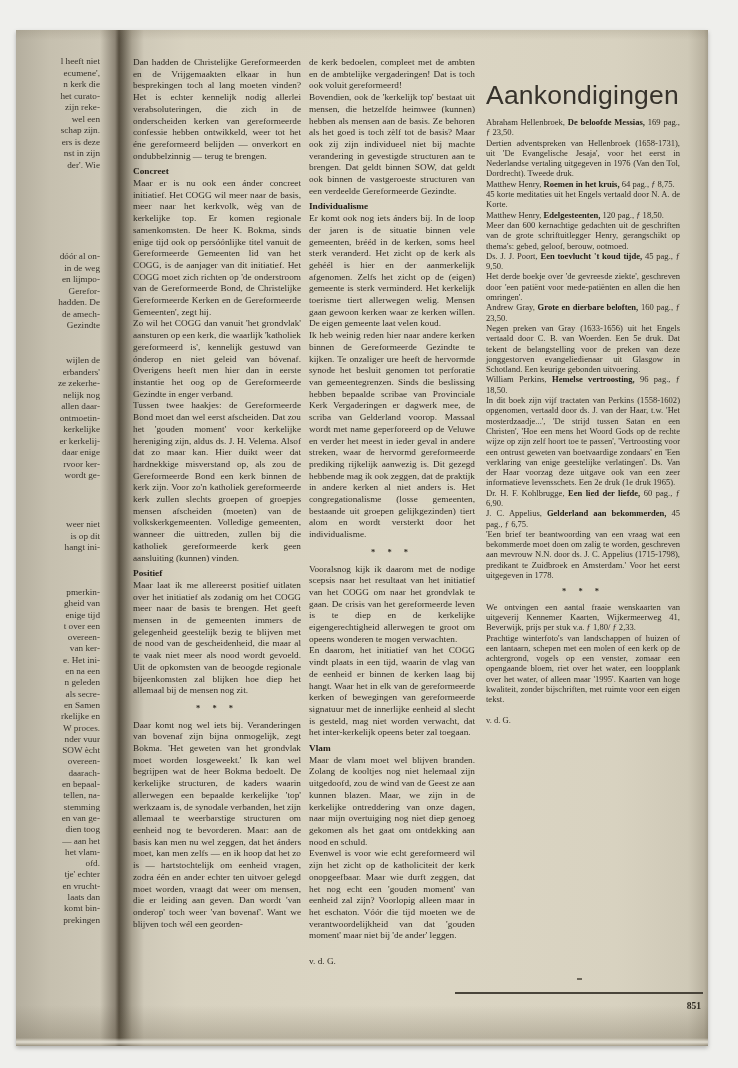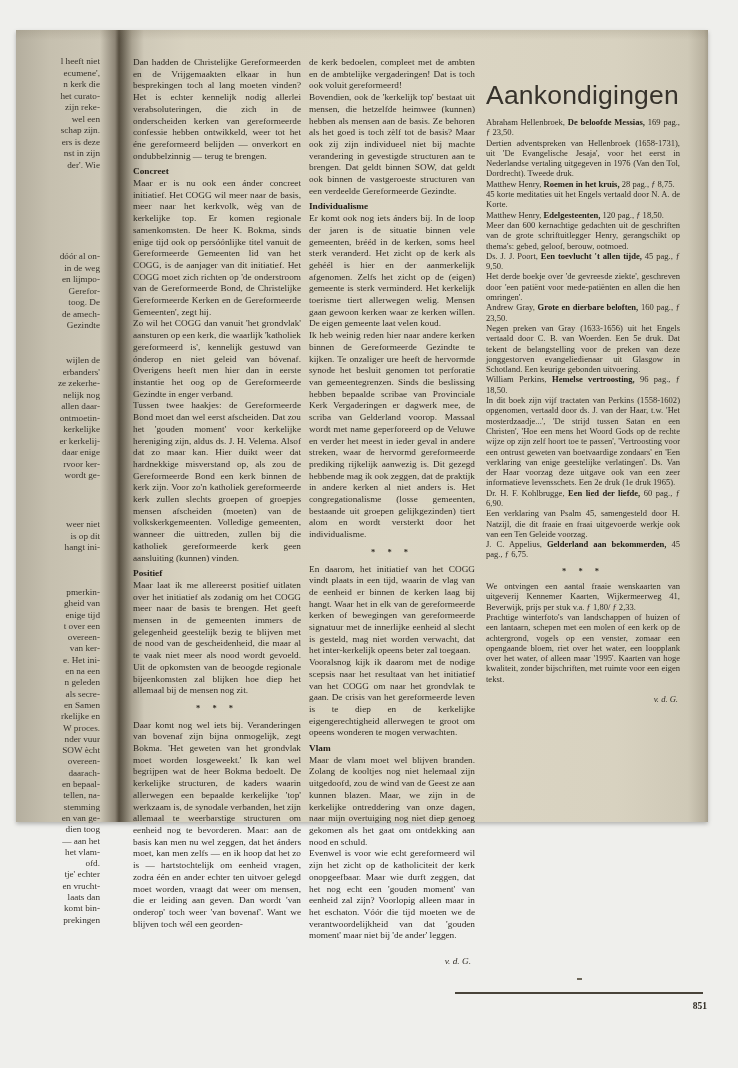--- a/index.html
+++ b/index.html
@@ -2,21 +2,21 @@
 <html><head>
 <meta charset="utf-8">
 <style>
   html,body{margin:0;padding:0;}
   body{
     width:738px;height:1068px;overflow:hidden;position:relative;
     background:#efefec;
     font-family:"Liberation Serif","DejaVu Serif",serif;
   }
   .book{
-    position:absolute;left:16px;top:30px;width:692px;height:792px;
+    position:absolute;left:16px;top:30px;width:692px;height:1016px;
     background:
       linear-gradient(to bottom, rgba(120,110,90,0.18) 0px, rgba(0,0,0,0) 10px),
       linear-gradient(to bottom, rgba(0,0,0,0) 975px, rgba(96,86,66,0.28) 1008px, rgba(230,226,214,0.9) 1012px, rgba(120,110,90,0.5) 1016px),
       linear-gradient(to right,
         #b4ae9e 0px, #c6c0af 34px, #cdc7b6 84px, #8d8576 99px,
         #554d3f 103px, #6e6758 107px, #aaa392 116px, #cfc9b8 128px,
         #d8d2c0 170px, #dcd6c4 380px, #d8d2c0 600px, #cfc9b7 672px,
         #b9b2a0 688px, #a59e8c 692px);
     box-shadow:0 2px 4px rgba(0,0,0,0.25);
   }
@@ -34,32 +34,32 @@
   .g6{top:914px;}
   
   .col{position:absolute;color:#2e2a23;}
   .bodytext{font-size:9.25px;line-height:11.7px;text-align:justify;}
   .col p{margin:0;}
   .col1{left:117px;top:27px;width:168px;}
   .col2{left:293px;top:27px;width:166px;}
   .col3{left:470px;top:51px;width:194px;font-size:8.55px;line-height:10.3px;text-align:justify;}
   .subhead{font-weight:bold;margin-top:4px !important;color:#211d17;}
   .sep{text-align:center;letter-spacing:5px;margin:6px 0 5px 0 !important;font-weight:bold;font-size:8.5px;}
-  .sig{text-align:right;margin-top:14px !important;padding-right:4px;font-style:italic;}
+  .sig{margin-top:14px !important;padding-right:4px;}
   .ann-title{
     font-family:"Liberation Sans","DejaVu Sans",sans-serif;
     font-size:26.5px;line-height:29px;font-weight:400;letter-spacing:0.2px;
     color:#36322b;margin:0 0 7px 0;
   }
   .book-entry p{margin:0;}
   .btitle{font-weight:bold;color:#242019;}
   .col3 .sig{margin-top:10px !important;padding-right:2px;}
   
   .bottom-rule{position:absolute;left:439px;top:962px;width:248px;height:2px;background:#49443a;}
-  .pagenum{position:absolute;right:1px;top:971px;font-size:9.5px;font-weight:bold;color:#2c2820;}
+  .pagenum{position:absolute;right:7px;top:971px;font-size:9.5px;font-weight:bold;color:#2c2820;}
   .speck{position:absolute;left:561px;top:948px;width:5px;height:2px;background:#6d675a;}
 </style>
 </head>
 <body>
 
 <div class="book">
 
   <div class="frag g1">
 
   <div class="fline">l heeft niet</div>
@@ -72,21 +72,21 @@
       <div class="fline">ers is deze</div>
       <div class="fline">nst in zijn</div>
       <div class="fline">der'. Wie</div>
     </div>
   <div class="frag g2">
 
   <div class="fline">dóór al on-</div>
       <div class="fline">in de weg</div>
       <div class="fline">en lijmpo-</div>
       <div class="fline">Gerefor-</div>
-      <div class="fline">toog. De</div>
+      <div class="fline">hadden. De</div>
       <div class="fline">de amech-</div>
       <div class="fline">Gezindte</div>
     </div>
   <div class="frag g3">
 
   <div class="fline">wijlen de</div>
       <div class="fline">erbanders'</div>
       <div class="fline">ze zekerhe-</div>
       <div class="fline">nelijk nog</div>
       <div class="fline">allen daar-</div>
@@ -149,56 +149,56 @@
     <p>Daar komt nog wel iets bij. Veranderingen van bovenaf zijn bijna onmogelijk, zegt Bokma. 'Het geweten van het grondvlak moet worden losgeweekt.' Ik kan wel begrijpen wat de heer Bokma bedoelt. De kerkelijke structuren, de kaders waarin allerwegen een bepaalde kerkelijke 'top' werkzaam is, de synodale verbanden, het zijn allemaal te weerbarstige structuren om eenheid nog te bevorderen. Maar: aan de basis kan men nu wel zeggen, dat het ánders moet, kan men zelfs — en ik hoop dat het zo is — hartstochtelijk om eenheid vragen, zodra één en ander echter ten uitvoer gelegd moet worden, vraagt dat weer om mensen, die er leiding aan geven. Dan wordt 'van onderop' toch weer 'van bovenaf'. Want we blijven toch wél een georden-</p>
   </div>
 
   <div class="col col2 bodytext">
     <p>de kerk bedoelen, compleet met de ambten en de ambtelijke vergaderingen! Dat is toch ook voluit gereformeerd!</p>
     <p>Bovendien, ook de 'kerkelijk top' bestaat uit mensen, die hetzelfde heimwee (kunnen) hebben als mensen aan de basis. Ze behoren als het goed is toch zèlf tot de basis? Maar ook zij zijn individueel niet bij machte verandering in gevestigde structuren aan te brengen. Dat geldt binnen SOW, dat geldt ook binnen de vastgeroeste structuren van een verdeelde Gereformeerde Gezindte.</p>
     <p class="subhead">Individualisme</p>
     <p>Er komt ook nog iets ánders bij. In de loop der jaren is de situatie binnen vele gemeenten, brééd in de kerken, soms heel sterk veranderd. Het zicht op de kerk als gehéél is hier en der aanmerkelijk afgenomen. Zelfs het zicht op de (eigen) gemeente is sterk verminderd. Het kerkelijk toerisme tiert allerwegen welig. Mensen gaan gewoon kerken waar ze kerken willen. De eigen gemeente laat velen koud.</p>
     <p>Ik heb weinig reden hier naar andere kerken binnen de Gereformeerde Gezindte te kijken. Te onzaliger ure heeft de hervormde synode het besluit genomen tot perforatie van gemeentegrenzen. Sinds die beslissing hebben bepaalde scribae van Provinciale Kerk Vergaderingen er dagwerk mee, de scriba van Gelderland voorop. Massaal wordt met name geperforeerd op de Veluwe en verder het meest in ieder geval in andere streken, waar de hervormd gereformeerde prediking rijkelijk aanwezig is. Dit gezegd hebbende mag ik ook zeggen, dat de praktijk in andere kerken al niet anders is. Het congregationalisme (losse gemeenten, bestaande uit groepen gelijkgezinden) tiert alom en wordt versterkt door het individualisme.</p>
     <p class="sep">* * *</p>
+    <p>Vooralsnog kijk ik daarom met de nodige scepsis naar het resultaat van het initiatief van het COGG om naar het grondvlak te gaan. De crisis van het gereformeerde leven is te diep en de kerkelijke eigengerechtigheid allerwegen te groot om opeens wonderen te mogen verwachten.</p>
     <p>En daarom, het initiatief van het COGG vindt plaats in een tijd, waarin de vlag van de eenheid er binnen de kerken laag bij hangt. Waar het in elk van de gereformeerde kerken of bewegingen van gereformeerde signatuur met de innerlijke eenheid al slecht is gesteld, mag niet worden verwacht, dat het inter-kerkelijk opeens beter zal toegaan.</p>
-    <p>Vooralsnog kijk ik daarom met de nodige scepsis naar het resultaat van het initiatief van het COGG om naar het grondvlak te gaan. De crisis van het gereformeerde leven is te diep en de kerkelijke eigengerechtigheid allerwegen te groot om opeens wonderen te mogen verwachten.</p>
     <p class="subhead">Vlam</p>
     <p>Maar de vlam moet wel blijven branden. Zolang de kooltjes nog niet helemaal zijn uitgedoofd, zou de wind van de Geest ze aan kunnen blazen. Maar, we zijn in de kerkelijke ontreddering van onze dagen, naar mijn overtuiging nog niet diep genoeg gekomen als het gaat om ontdekking aan nood en schuld.</p>
     <p>Evenwel is voor wie echt gereformeerd wil zijn het zicht op de katholiciteit der kerk onopgeefbaar. Maar wie durft zeggen, dat het nog echt een 'gouden moment' van eenheid zal zijn? Voorlopig alleen maar in het eschaton. Vóór die tijd moeten we de verantwoordelijkheid van dat 'gouden moment' maar niet bij 'de ander' leggen.</p>
     <p class="sig">v. d. G.</p>
   </div>
 
   <div class="col col3">
     <h1 class="ann-title">Aankondigingen</h1>
     <div>
 
         <div class="book-entry">
           <p><span>Abraham Hellenbroek,</span>
             <span class="btitle">De beloofde Messias,</span>
             <span>169 pag., ƒ 23,50.</span></p>
           <p>Dertien adventspreken van Hellenbroek (1658-1731), uit 'De Evangelische Jesaja', voor het eerst in Nederlandse vertaling uitgegeven in 1976 (Van den Tol, Dordrecht). Tweede druk.</p>
         </div>
 
         <div class="book-entry">
           <p><span>Matthew Henry,</span>
             <span class="btitle">Roemen in het kruis,</span>
-            <span>28 pag., ƒ 8,75.</span></p>
+            <span>64 pag., ƒ 8,75.</span></p>
           <p>45 korte meditaties uit het Engels vertaald door N. A. de Korte.</p>
         </div>
 
         <div class="book-entry">
           <p><span>Matthew Henry,</span>
             <span class="btitle">Edelgesteenten,</span>
             <span>120 pag., ƒ 18,50.</span></p>
           <p>Meer dan 600 kernachtige gedachten uit de geschriften van de grote schriftuitlegger Henry, gerangschikt op thema's: gebed, geloof, berouw, ootmoed.</p>
         </div>
 
         <div class="book-entry">
           <p><span>Ds. J. J. Poort,</span>
-            <span class="btitle">Een toevlucht 't allen tijde,</span>
+            <span class="btitle">Een toevlucht 't koud tijde,</span>
             <span>45 pag., ƒ 9,50.</span></p>
           <p>Het derde boekje over 'de gevreesde ziekte', geschreven door 'een patiënt voor mede-patiënten en allen die hen omringen'.</p>
         </div>
 
         <div class="book-entry">
           <p><span>Andrew Gray,</span>
             <span class="btitle">Grote en dierbare beloften,</span>
             <span>160 pag., ƒ 23,50.</span></p>
           <p>Negen preken van Gray (1633-1656) uit het Engels vertaald door C. B. van Woerden. Een 5e druk. Dat tekent de belangstelling voor de preken van deze jonggestorven evangeliedienaar uit Glasgow in Schotland. Een keurige gebonden uitvoering.</p>
         </div>
@@ -207,27 +207,27 @@
           <p><span>William Perkins,</span>
             <span class="btitle">Hemelse vertroosting,</span>
             <span>96 pag., ƒ 18,50.</span></p>
           <p>In dit boek zijn vijf tractaten van Perkins (1558-1602) opgenomen, vertaald door ds. J. van der Haar, t.w. 'Het mosterdzaadje...', 'De strijd tussen Satan en een Christen', 'Hoe een mens het Woord Gods op de rechte wijze op zijn zelf hoort toe te passen', 'Vertroosting voor een ontrust geweten van boetvaardige zondaars' en 'Een verklaring van enige geestelijke verlatingen'. Ds. Van der Haar voorzag deze uitgave ook van een zeer informatieve levensschets. Een 2e druk (1e druk 1965).</p>
         </div>
 
         <div class="book-entry">
           <p><span>Dr. H. F. Kohlbrugge,</span>
             <span class="btitle">Een lied der liefde,</span>
             <span>60 pag., ƒ 6,90.</span></p>
-          <p>Een verklaring van Psalm 45, samengesteld door H. Natzijl, die dit fraaie en fraai uitgevoerde werkje ook van een Ten Geleide voorzag.</p>
         </div>
 
         <div class="book-entry">
           <p><span>J. C. Appelius,</span>
             <span class="btitle">Gelderland aan bekommerden,</span>
             <span>45 pag., ƒ 6,75.</span></p>
+          <p>'Een brief ter beantwoording van een vraag wat een bekommerde moet doen om zalig te worden, geschreven aan mevrouw N.N. door ds. J. C. Appelius (1715-1798), predikant te Zuidbroek en Amsterdam.' Voor het eerst uitgegeven in 1778.</p>
         </div>
       </div>
     <p class="sep">* * *</p>
     <p>We ontvingen een aantal fraaie wenskaarten van uitgeverij Kennemer Kaarten, Wijkermeerweg 41, Beverwijk, prijs per stuk v.a. ƒ 1,80/ ƒ 2,33.</p>
     <p>Prachtige winterfoto's van landschappen of huizen of een lantaarn, schepen met een molen of een kerk op de achtergrond, vogels op een venster, zomaar een opengaande bloem, riet over het water, een loopplank over het water, of alleen maar '1995'. Kaarten van hoge kwaliteit, zonder bijschriften, met ruimte voor een eigen tekst.</p>
     <p class="sig">v. d. G.</p>
   </div>
 
   <div class="speck"></div>
   <div class="bottom-rule"></div>

